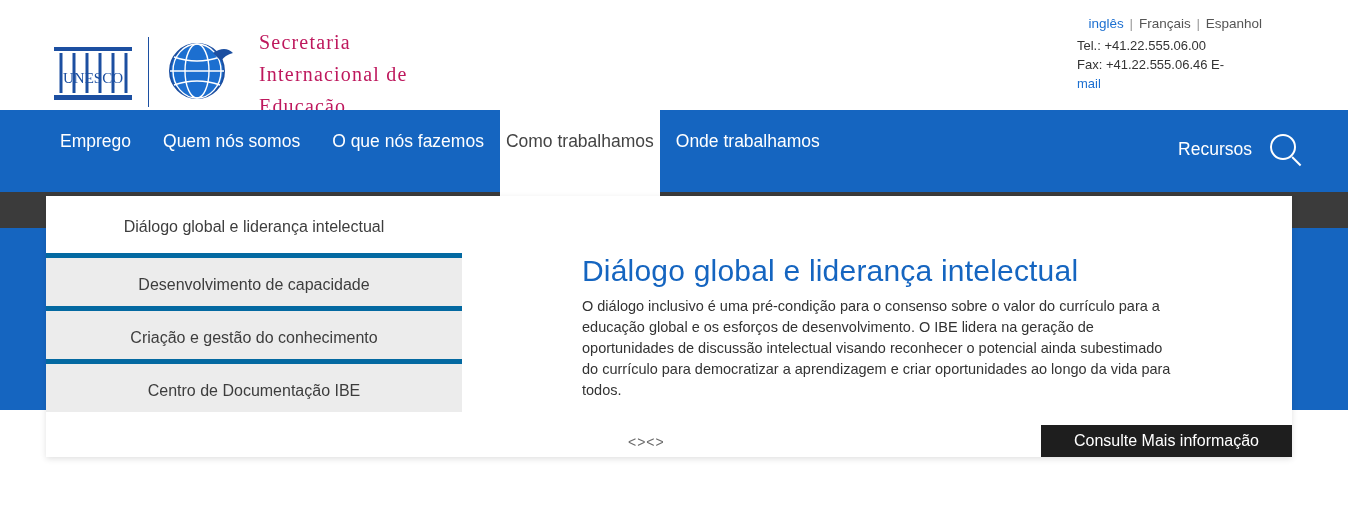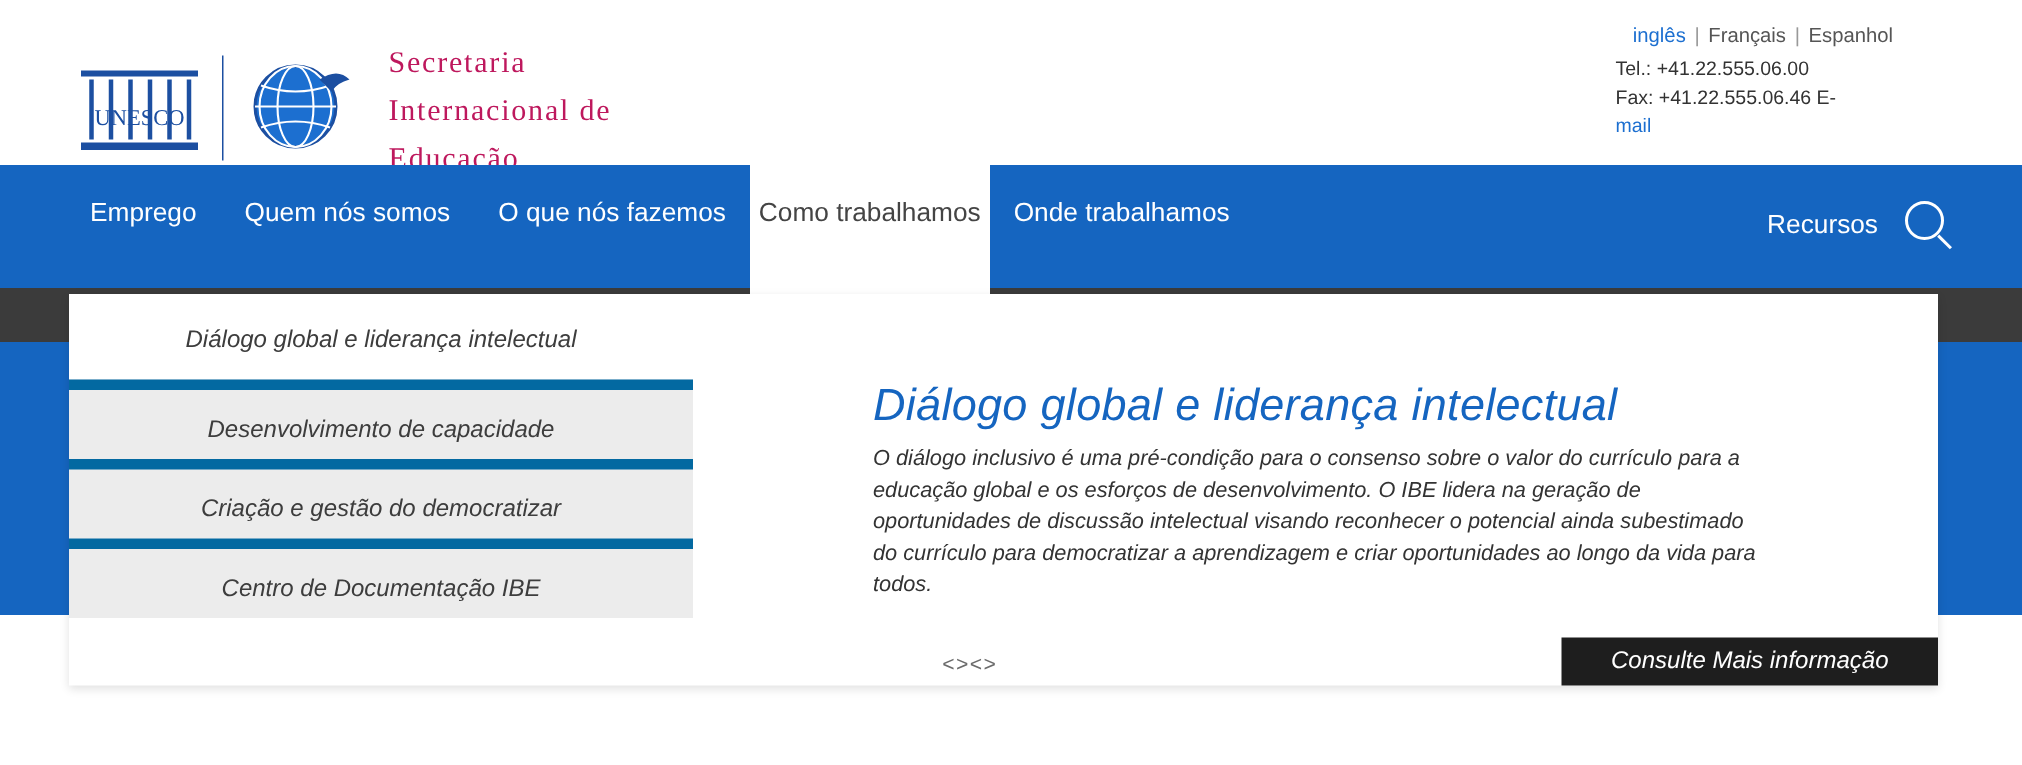--- a/index.html
+++ b/index.html
@@ -156,40 +156,39 @@
 
   
   .dropdown {
     position: absolute;
     left: 46px;
     top: 196px;
     width: 1246px;
     height: 261px;
     background: #ffffff;
     box-shadow: 0 2px 6px rgba(0,0,0,0.12);
-    font-style: italic;
   }
   .submenu {
     position: absolute;
     left: 0; top: 0;
     width: 416px;
     padding-top: 4px;
   }
   .submenu-item {
     height: 53px;
     line-height: 53px;
     text-align: center;
     font-size: 16px;
     color: #3d3d3d;
     background: #ffffff;
     cursor: pointer;
   }
   .submenu-item.shaded {
     background: #ececec;
-    border-top: 7px solid #0369a1;
+    border-top: 5px solid #0369a1;
   }
 
   .panel-content {
     position: absolute;
     left: 536px;
     top: 0;
     right: 0;
     bottom: 0;
   }
   .panel-title {
@@ -305,21 +304,21 @@
 
   <div class="dark-strip"></div>
   <div class="body-blue"></div>
   <div class="footer-white"></div>
 
   <div class="dropdown">
 
     <div class="submenu">
       <div class="submenu-item">Diálogo global e liderança intelectual</div>
       <div class="submenu-item shaded">Desenvolvimento de capacidade</div>
-      <div class="submenu-item shaded">Criação e gestão do democratizar</div>
+      <div class="submenu-item shaded">Criação e gestão do conhecimento</div>
       <div class="submenu-item shaded">Centro de Documentação IBE</div>
     </div>
 
     <div class="panel-content">
       <h2 class="panel-title">Diálogo global e liderança intelectual</h2>
       <p class="panel-text">O diálogo inclusivo é uma pré-condição para o consenso sobre o valor do currículo para a educação global e os esforços de desenvolvimento. O IBE lidera na geração de oportunidades de discussão intelectual visando reconhecer o potencial ainda subestimado do currículo para democratizar a aprendizagem e criar oportunidades ao longo da vida para todos.</p>
       <div class="carousel-dots">&lt;&gt;&lt;&gt;</div>
       <div class="read-more">Consulte Mais informação</div>
     </div>
   </div>

